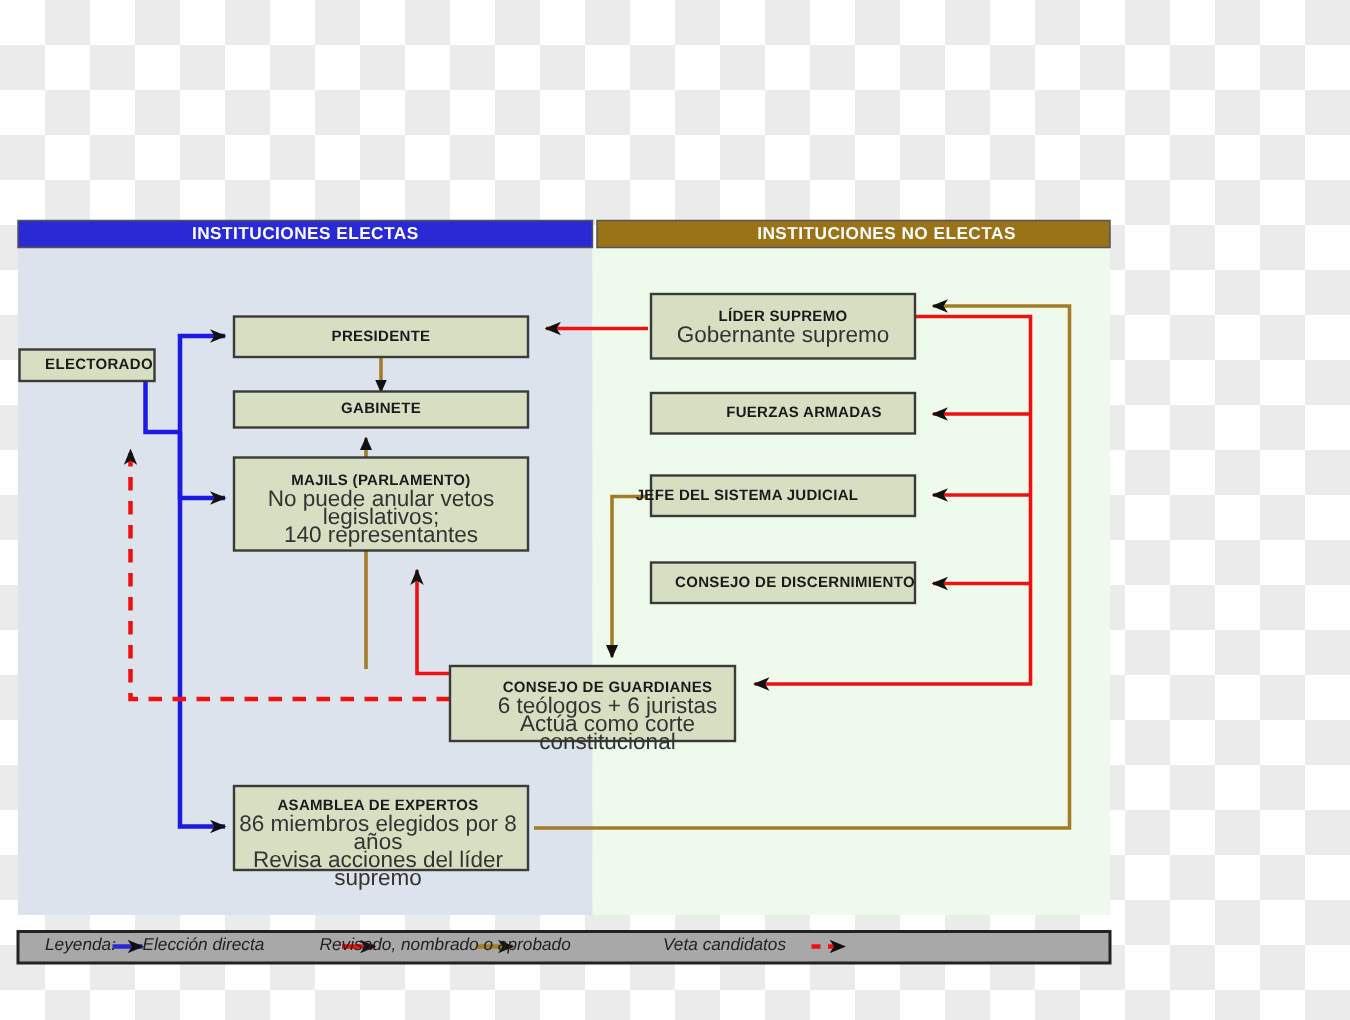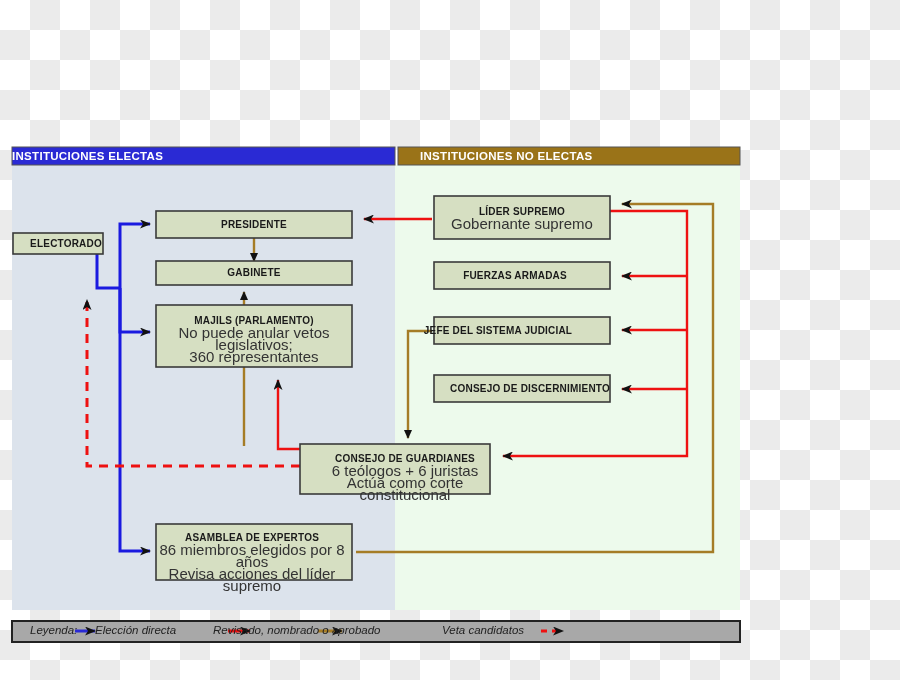--- a/index.html
+++ b/index.html
@@ -19,21 +19,21 @@
     background-position:0 0,30px 30px;
     background-color:#ffffff;
   }
   #stage{position:absolute;left:0;top:0;width:900px;height:680px;}
   svg#diagram{position:absolute;left:0;top:0;}
 
   .boxtext{position:absolute;text-align:center;pointer-events:none;}
   .btitle{font-size:10px;font-weight:bold;color:#1a1a1a;letter-spacing:.2px;line-height:13px;}
   .bsub{font-size:15px;font-weight:normal;color:#333;line-height:12px;}
   .hdr{position:absolute;color:#fff;font-weight:bold;font-size:11.5px;
-       text-align:left;letter-spacing:.3px;line-height:17px;}
+       text-align:center;letter-spacing:.3px;line-height:17px;}
   .legend-text{position:absolute;font-style:italic;font-weight:normal;
        font-size:11.5px;color:#222;white-space:nowrap;}
 </style>
 </head>
 <body>
 
 <div id="checker"></div>
 
 <div id="stage">
 
@@ -166,41 +166,41 @@
     <div class="btitle">PRESIDENTE</div>
   </div>
 
   <div class="boxtext" style="left:156px;top:266px;width:196px;">
     <div class="btitle">GABINETE</div>
   </div>
 
   <div class="boxtext" style="left:156px;top:314px;width:196px;">
     <div class="btitle">MAJILS (PARLAMENTO)</div>
     <div class="bsub">No puede anular vetos legislativos;</div>
-    <div class="bsub">360 representantes</div>
+    <div class="bsub">140 representantes</div>
   </div>
 
   <div class="boxtext" style="left:300px;top:452px;width:210px;">
     <div class="btitle">CONSEJO DE GUARDIANES</div>
     <div class="bsub">6 teólogos + 6 juristas</div>
     <div class="bsub">Actúa como corte constitucional</div>
   </div>
 
   <div class="boxtext" style="left:156px;top:531px;width:192px;">
     <div class="btitle">ASAMBLEA DE EXPERTOS</div>
     <div class="bsub">86 miembros elegidos por 8 años</div>
     <div class="bsub">Revisa acciones del líder supremo</div>
   </div>
 
   <div class="boxtext" style="left:434px;top:205px;width:176px;">
     <div class="btitle">LÍDER SUPREMO</div>
     <div class="bsub">Gobernante supremo</div>
   </div>
 
-  <div class="boxtext" style="left:427px;top:269px;width:176px;">
+  <div class="boxtext" style="left:448px;top:269px;width:176px;">
     <div class="btitle">FUERZAS ARMADAS</div>
   </div>
 
   <div class="boxtext" style="left:410px;top:324px;width:176px;">
     <div class="btitle">JEFE DEL SISTEMA JUDICIAL</div>
   </div>
 
   <div class="boxtext" style="left:434px;top:382px;width:192px;">
     <div class="btitle">CONSEJO DE DISCERNIMIENTO</div>
   </div>

